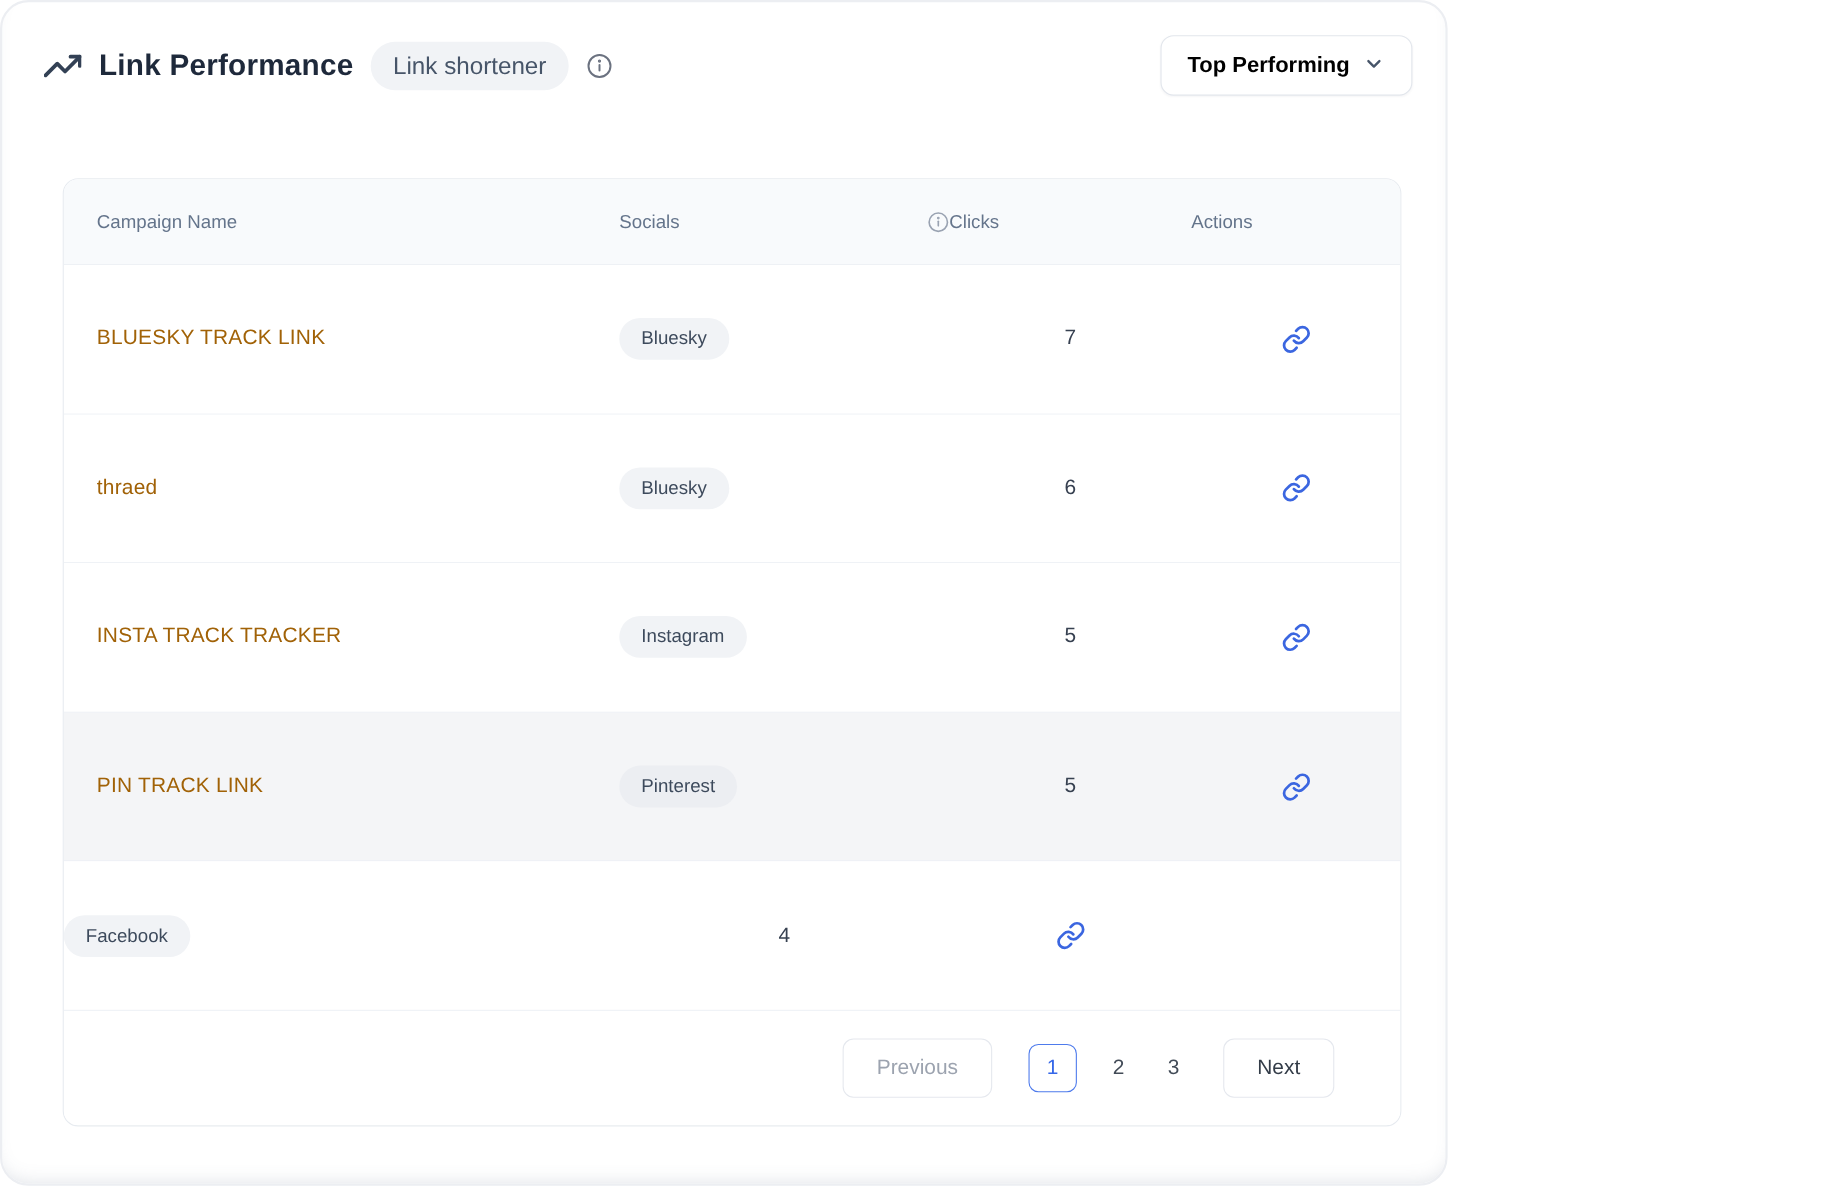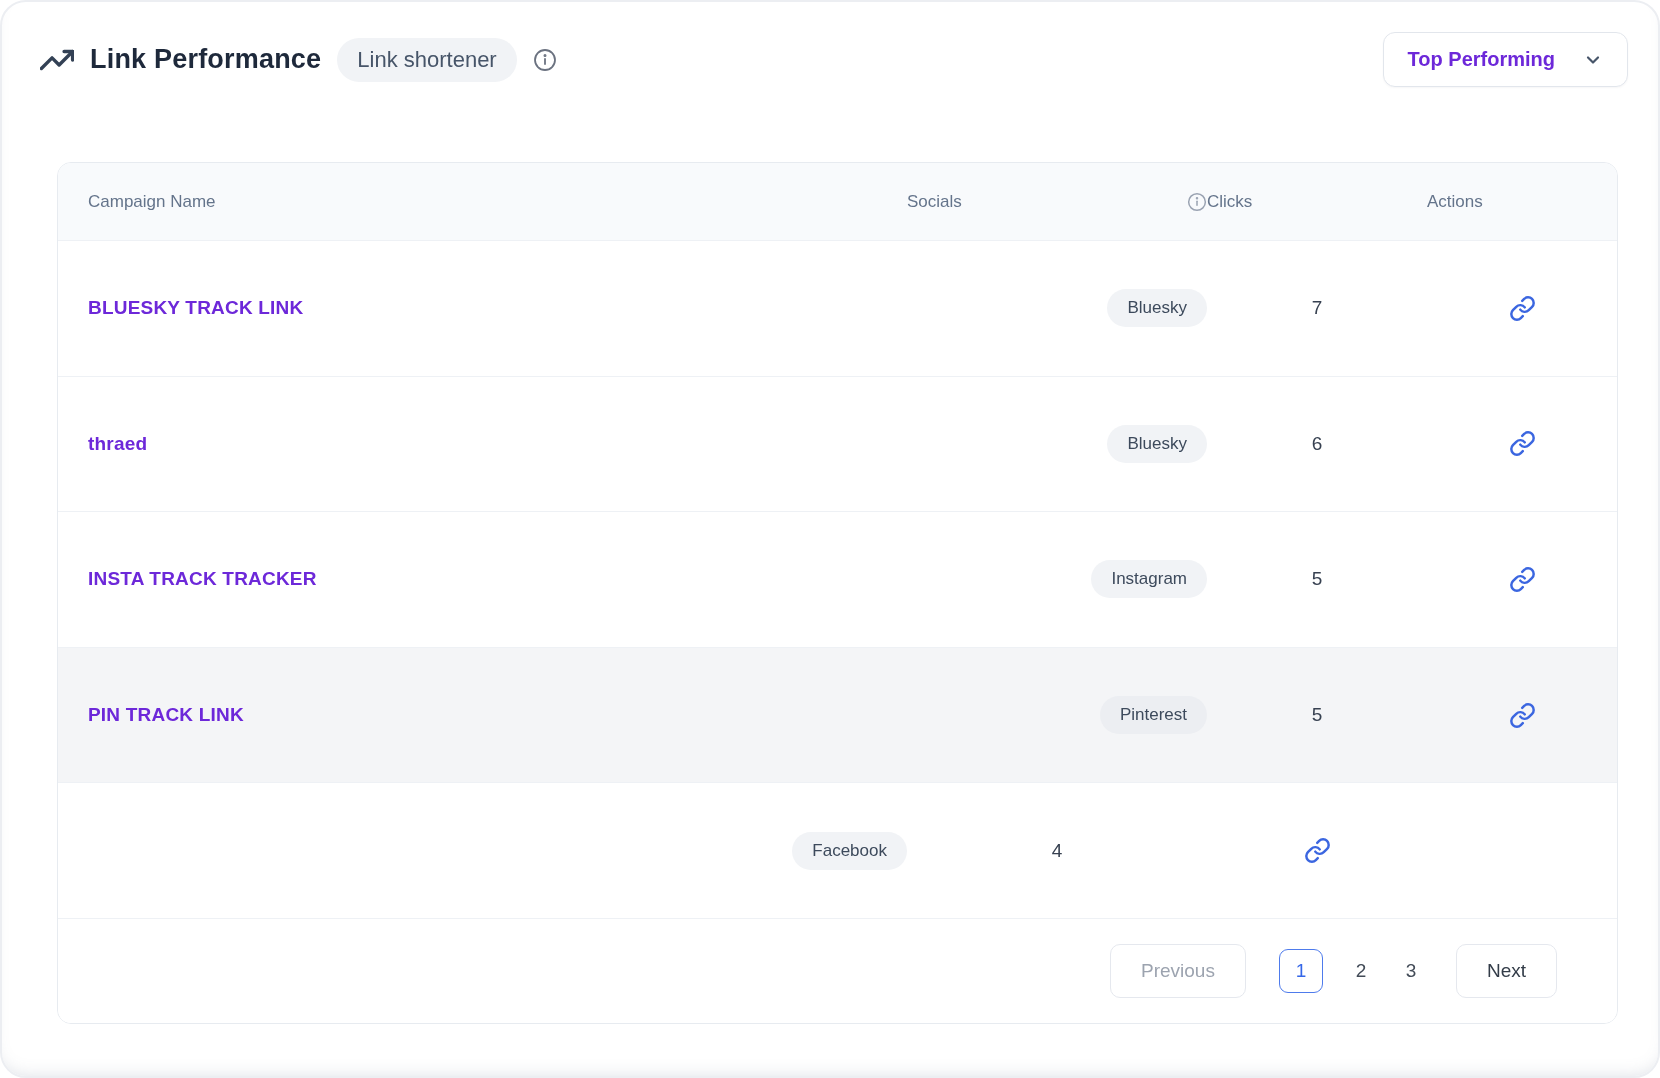--- a/index.html
+++ b/index.html
@@ -6,21 +6,21 @@
   html, body { width: 1660px; height: 1078px; }
   body {
     font-family: "Liberation Sans", "DejaVu Sans", sans-serif;
     background: #ffffff;
     color: #1e293b;
     overflow: hidden;
   }
   .page-frame {
     position: absolute;
     inset: 0;
-    width: 1660px;
+    width: 1316px;
     height: 1078px;
     border: 2px solid #eceef2;
     border-radius: 26px;
     background: #ffffff;
     overflow: hidden;
     box-shadow: inset 0 -10px 18px -12px rgba(100,116,139,.25);
   }
 
   
   .panel-header {
@@ -42,29 +42,28 @@
     color: #475569;
     font-size: 22px;
     font-weight: 500;
     padding: 9px 20px;
     border-radius: 999px;
     white-space: nowrap;
   }
   .info-icon { width: 24px; height: 24px; color: #6b7280; display: inline-flex; }
   .filter-btn {
     display: flex;
-    align-items: center;
-    gap: 28px;
+    gap: 12px;
     background: #ffffff;
     border: 1px solid #e2e6ec;
     border-radius: 12px;
     padding: 15px 24px;
     font-size: 20px;
     font-weight: 600;
-    color: #6d28d9;
+    color: #000000;
     cursor: pointer;
     box-shadow: 0 1px 2px rgba(15,23,42,.04);
   }
   .chevron-down { width: 20px; height: 20px; color: #475569; display: inline-flex; }
 
   
   .table-card {
     position: absolute;
     left: 55px;
     right: 40px;
@@ -97,25 +96,25 @@
   .tbody { flex: 1; display: flex; flex-direction: column; }
   .trow {
     flex: 1;
     border-bottom: 1px solid #eef1f5;
     background: #ffffff;
   }
   .trow.highlighted { background: #f4f5f7; }
   .cell-campaign {
     padding-left: 30px;
     font-size: 19px;
-    font-weight: 700;
-    color: #6d28d9;
+    font-weight: 400;
+    color: #a16207;
     letter-spacing: .2px;
   }
-  .cell-social { display: flex; justify-content: flex-end; }
+  .cell-social { display: flex; justify-content: flex-start; }
   .social-badge {
     background: #f1f3f6;
     color: #3d4a5c;
     font-size: 17px;
     font-weight: 500;
     padding: 9px 20px;
     border-radius: 999px;
   }
   .trow.highlighted .social-badge { background: #eceef2; }
   .cell-clicks { text-align: center; font-size: 19px; color: #374151; }

